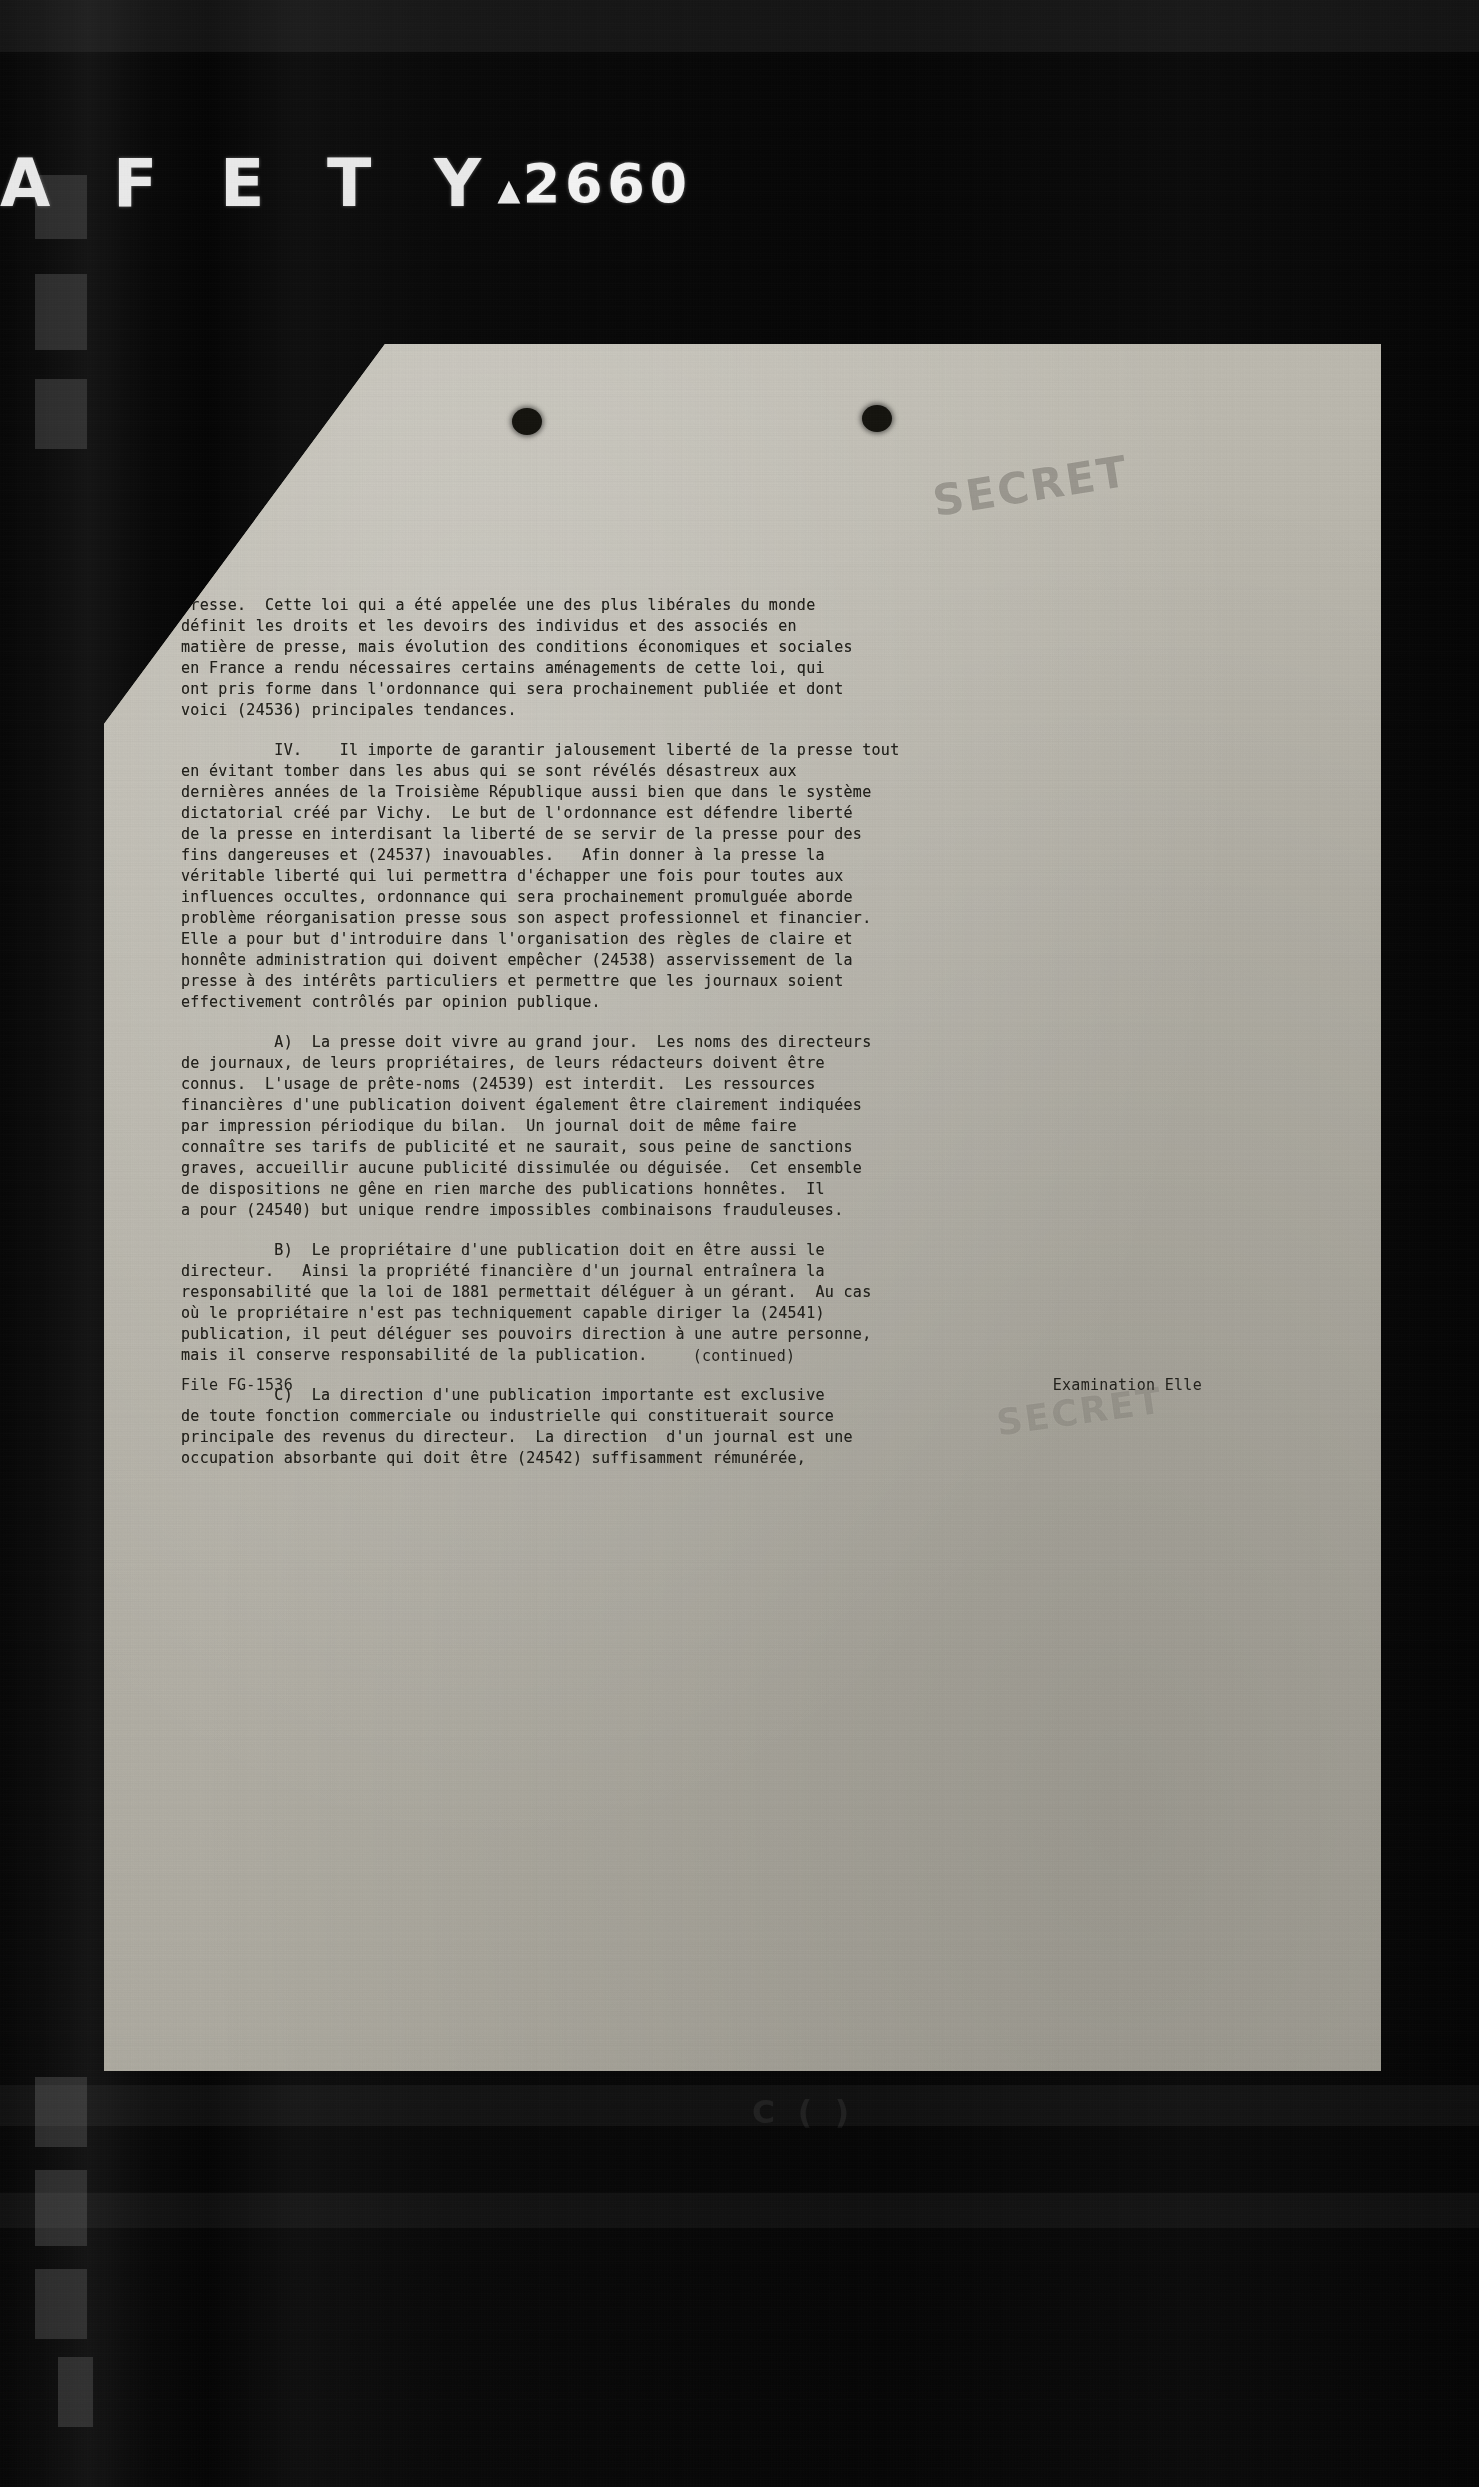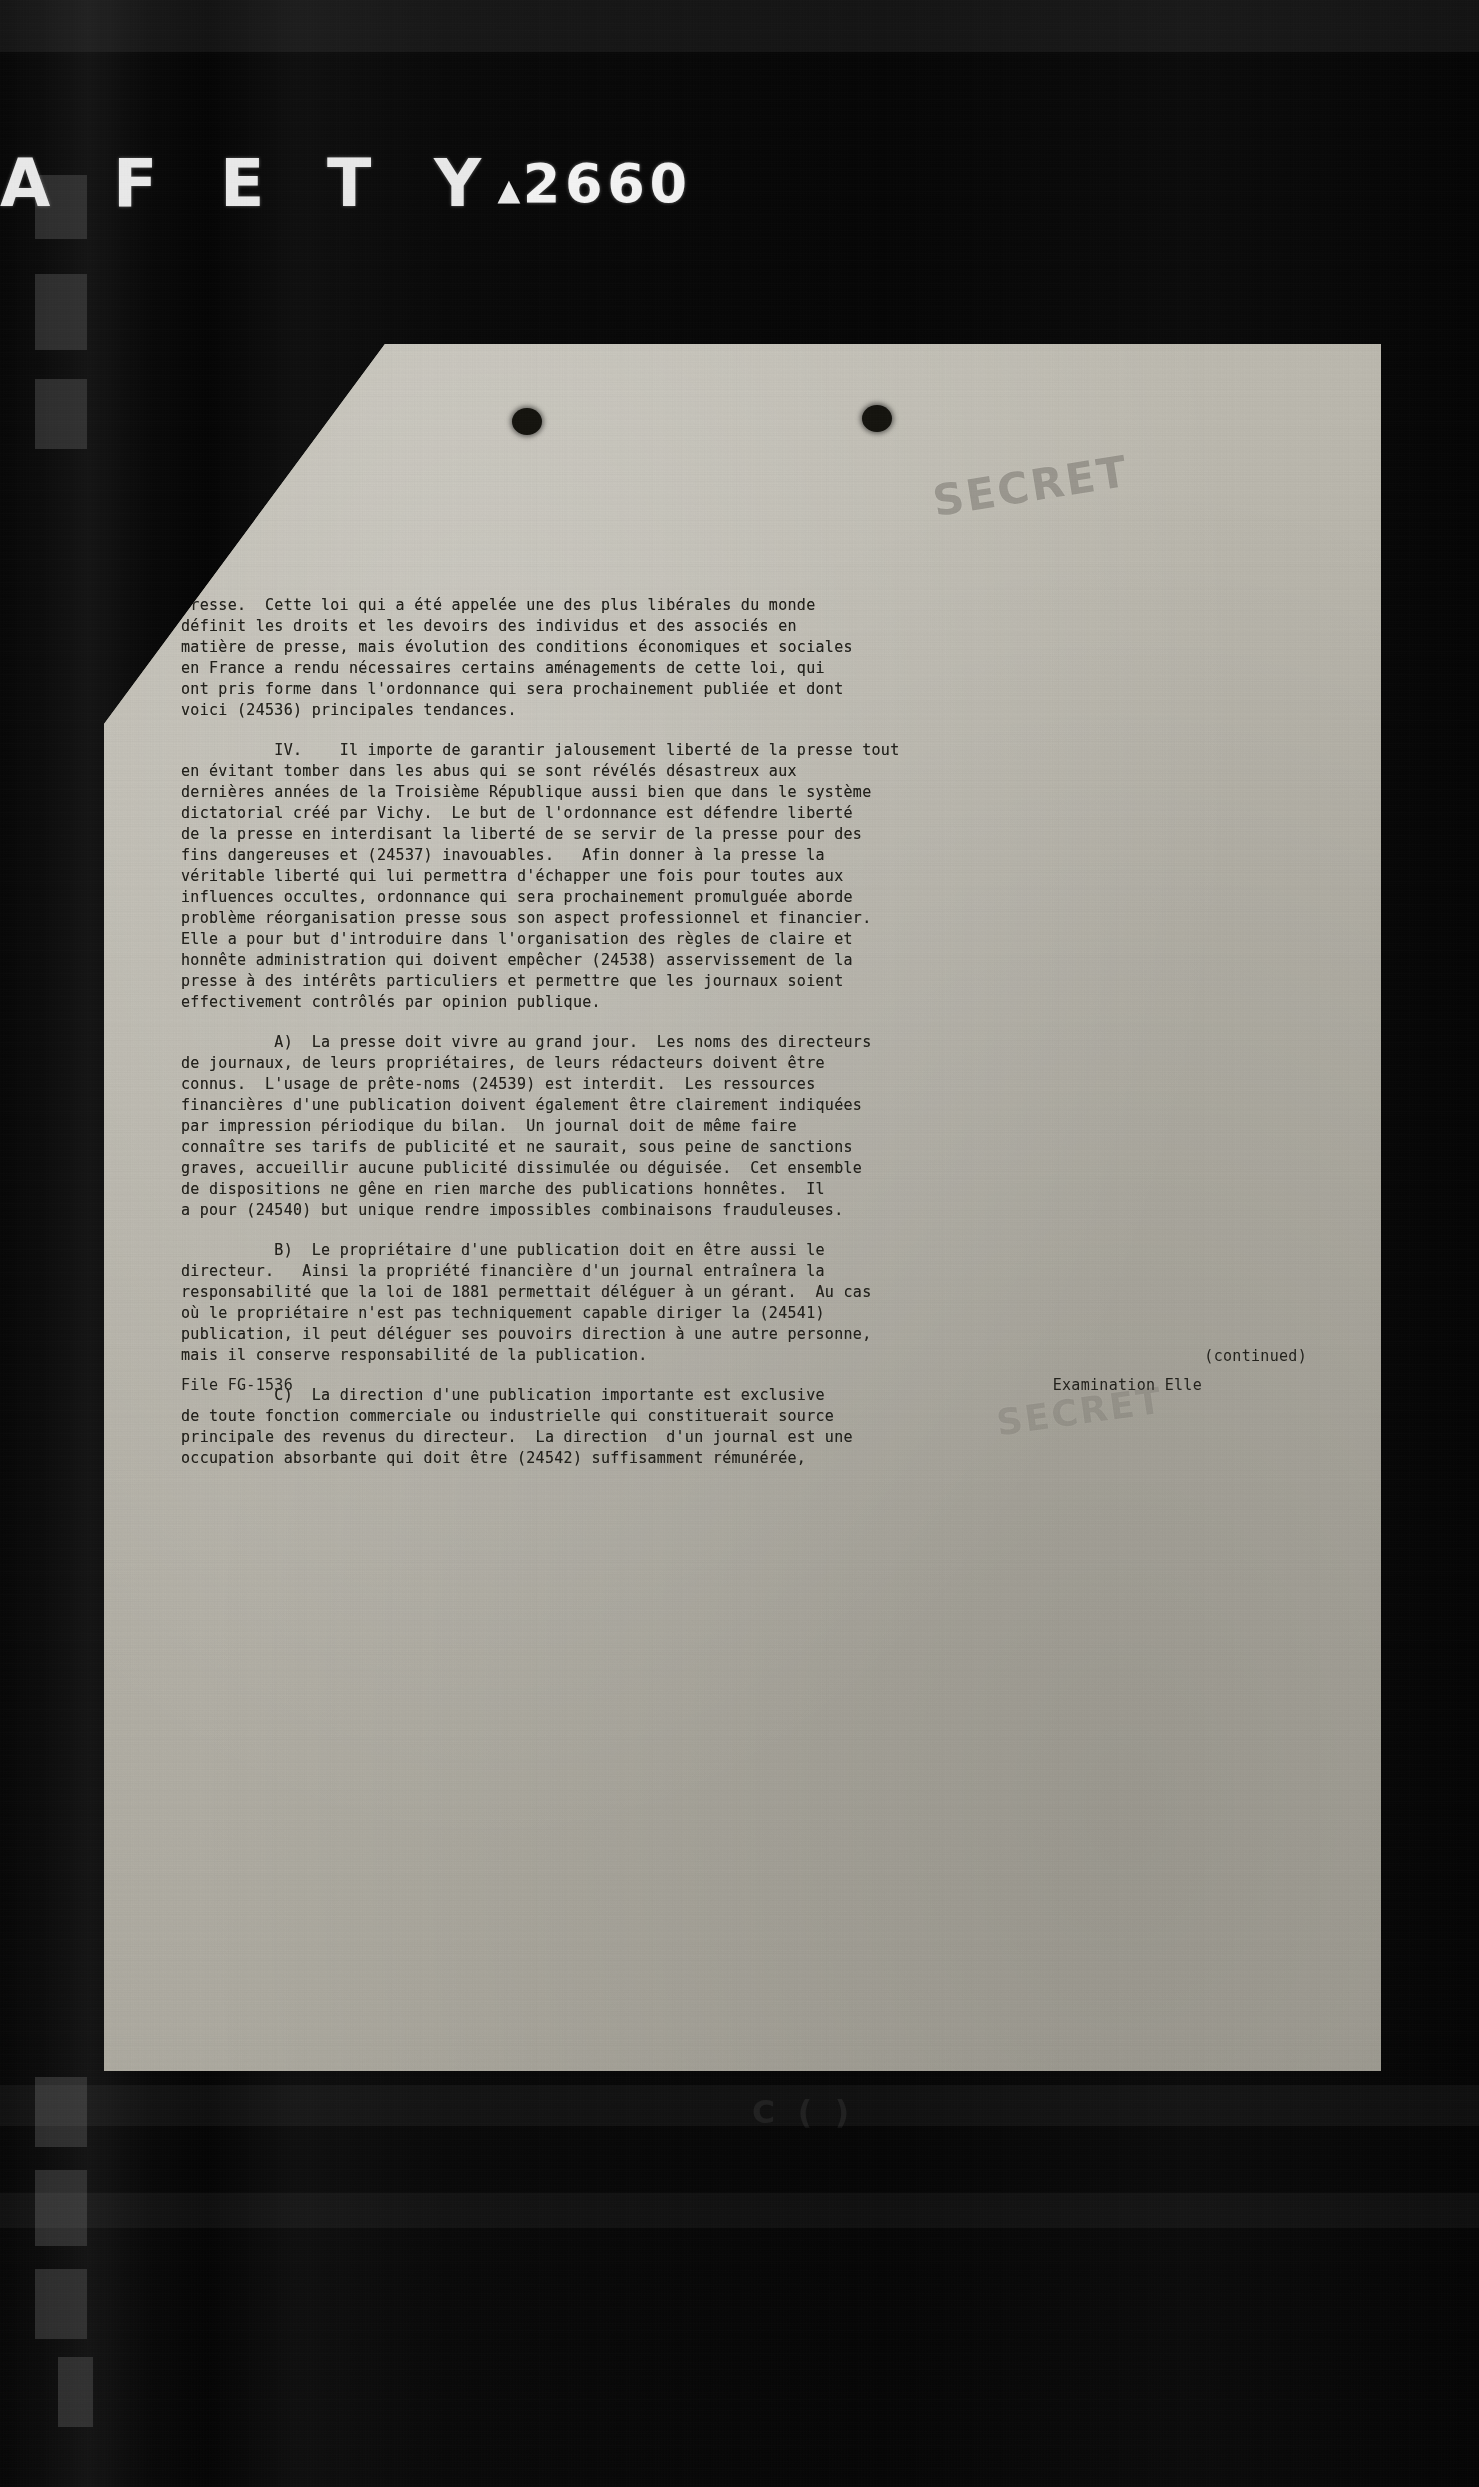--- a/index.html
+++ b/index.html
@@ -180,21 +180,21 @@
     color: #23221d;
     font-family: "DejaVu Sans Mono", monospace;
     font-size: 15px;
     letter-spacing: 0.3px;
   }
   #continued {
     position: absolute;
     left: 0;
     top: -29px;
     width: 1126px;
-    text-align: right;
+    text-align: center;
   }
   #footer .file-ref { position: absolute; left: 0; top: 0; }
   #footer .exam-unit { position: absolute; right: 105px; top: 0; }
 
   
   .ghost {
     position: absolute;
     color: rgba(255,255,255,0.07);
     font-family: "DejaVu Sans", sans-serif;
     font-weight: bold;

